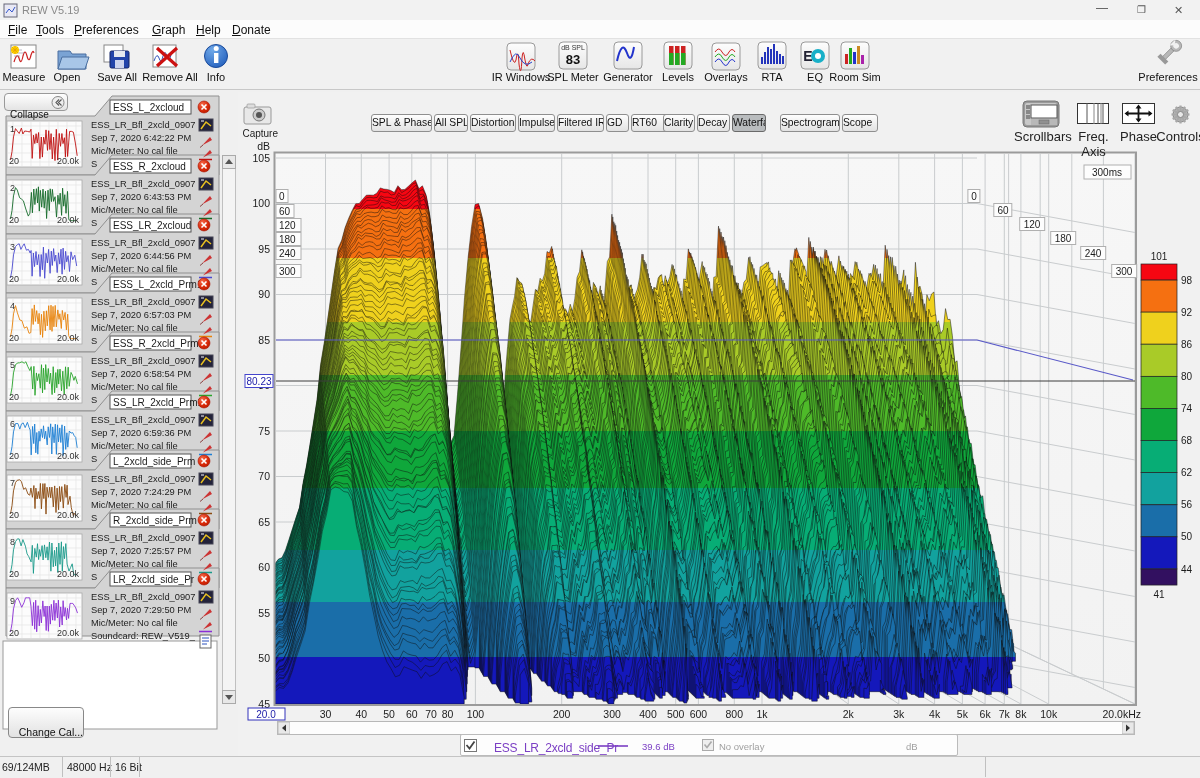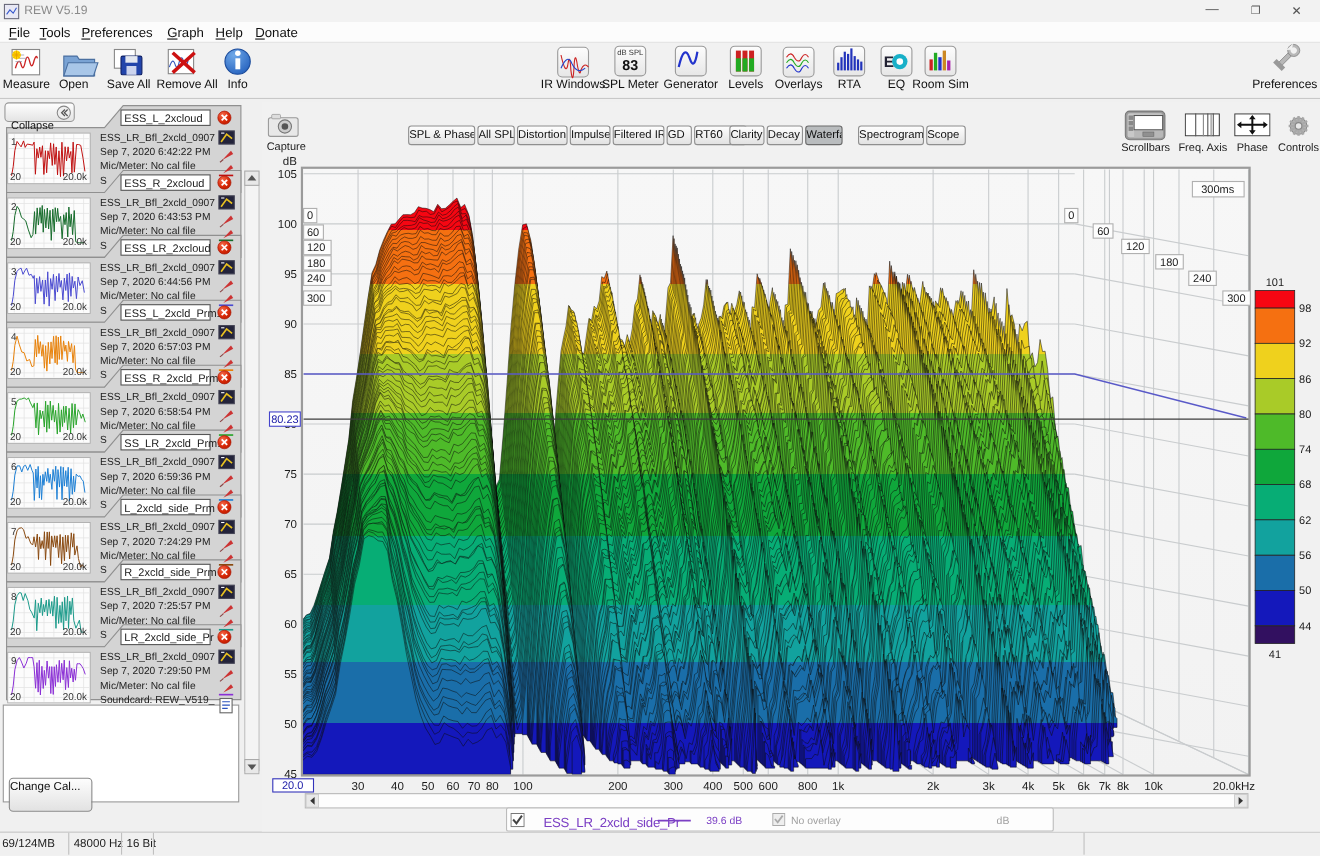--- a/index.html
+++ b/index.html
@@ -1,21 +1,21 @@
 <!DOCTYPE html>
 <html><head><meta charset="utf-8"><style>
 
 *{margin:0;padding:0;box-sizing:border-box}
 body{width:1200px;height:778px;font-family:"Liberation Sans",sans-serif;background:#f0f0f0;position:relative;overflow:hidden}
 .abs{position:absolute}
 .menu{position:absolute;top:3px;font-size:12px;color:#111}
 .tblab{position:absolute;font-size:11px;color:#111;text-align:center;top:71px}
 .tab{position:absolute;height:18px;border:1px solid #8f8f8f;border-radius:3px;background:linear-gradient(#fefefe,#e2e2e2);font-size:10.3px;color:#111;text-align:left;line-height:16px;white-space:nowrap;overflow:hidden;top:114px}
 .tab.sel{background:#b9bcbe;border-color:#6a6a6a}
-.rbtn-lab{position:absolute;font-size:10px;color:#222;text-align:center;top:129px}
+.rbtn-lab{position:absolute;font-size:13px;color:#222;text-align:center;top:129px}
 .scell{position:absolute;top:761px;font-size:10.5px;color:#222}
 .svline{position:absolute;top:757px;height:20px;width:1px;background:#c0c0c0}
 svg text{font-family:"Liberation Sans",sans-serif;fill:#1c1c1c}
 svg .s7{font-size:7px;fill:#333}
 svg .s9{font-size:9px;fill:#333}
 svg .s95{font-size:9.3px;fill:#222}
 svg .s10{font-size:10px}
 svg .s10b{font-size:10px;fill:#2222aa}
 svg .s105{font-size:10.5px}
 svg .s13b{font-size:13px;font-weight:bold;fill:#111}
@@ -795,21 +795,21 @@
   </svg>
 <div class="abs" style="left:222px;top:155px;width:14px;height:546px;background:#f4f4f4;border:1px solid #c0c0c0"></div>
 <svg class="abs" style="left:222px;top:155px" width="14" height="14">
     <rect x="0.5" y="0.5" width="13" height="13" fill="#e8e8e8" stroke="#aaa"></rect>
     <path d="M7 4L11 9L3 9Z" fill="#555"></path>
   </svg>
 <svg class="abs" style="left:222px;top:690px" width="14" height="14">
     <rect x="0.5" y="0.5" width="13" height="13" fill="#e8e8e8" stroke="#aaa"></rect>
     <path d="M7 10L11 5L3 5Z" fill="#555"></path>
   </svg>
-<div class="abs" style="left:8px;top:707px;width:76px;height:31px;border:1px solid #888;border-radius:4px;background:linear-gradient(#fdfdfd,#e2e2e2);font-size:10.5px;color:#111;text-align:left;padding-top:1px">Change Cal...</div>
+<div class="abs" style="left:8px;top:707px;width:76px;height:31px;border:1px solid #888;border-radius:4px;background:linear-gradient(#fdfdfd,#e2e2e2);font-size:10.5px;color:#111;text-align:right;padding-top:18px">Change Cal...</div>
 <div class="abs" style="left:277px;top:721px;width:858px;height:14px;background:#fdfdfd;border:1px solid #b8b8b8"></div>
 <svg class="abs" style="left:278px;top:722px" width="12" height="12">
     <rect width="12" height="12" fill="#e8e8e8" stroke="#bbb"></rect>
     <path d="M8 2.5L4 6L8 9.5Z" fill="#333"></path>
   </svg>
 <svg class="abs" style="left:1122px;top:722px" width="12" height="12">
     <rect width="12" height="12" fill="#e8e8e8" stroke="#bbb"></rect>
     <path d="M4 2.5L8 6L4 9.5Z" fill="#333"></path>
   </svg>
 <div class="abs" style="left:460px;top:734px;width:498px;height:22px;background:#fdfdfd;border:1px solid #bbb;border-radius:2px"></div>

